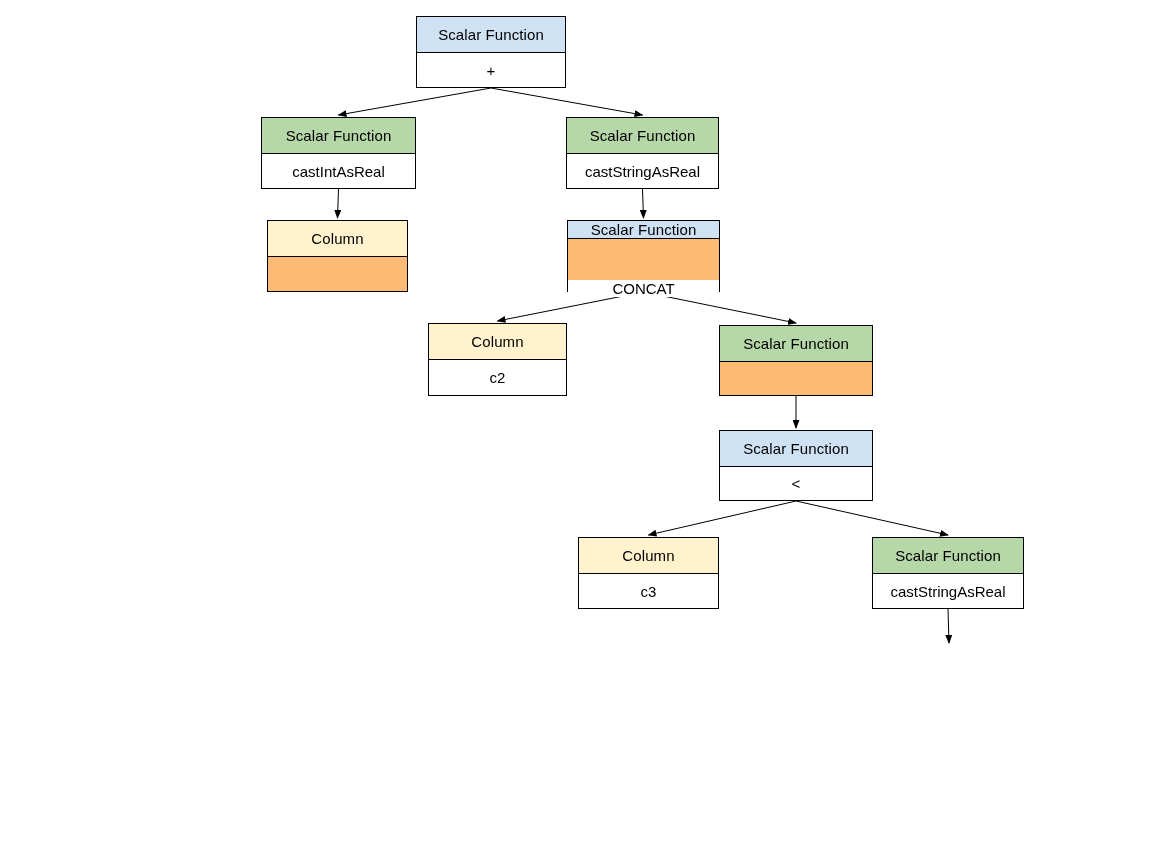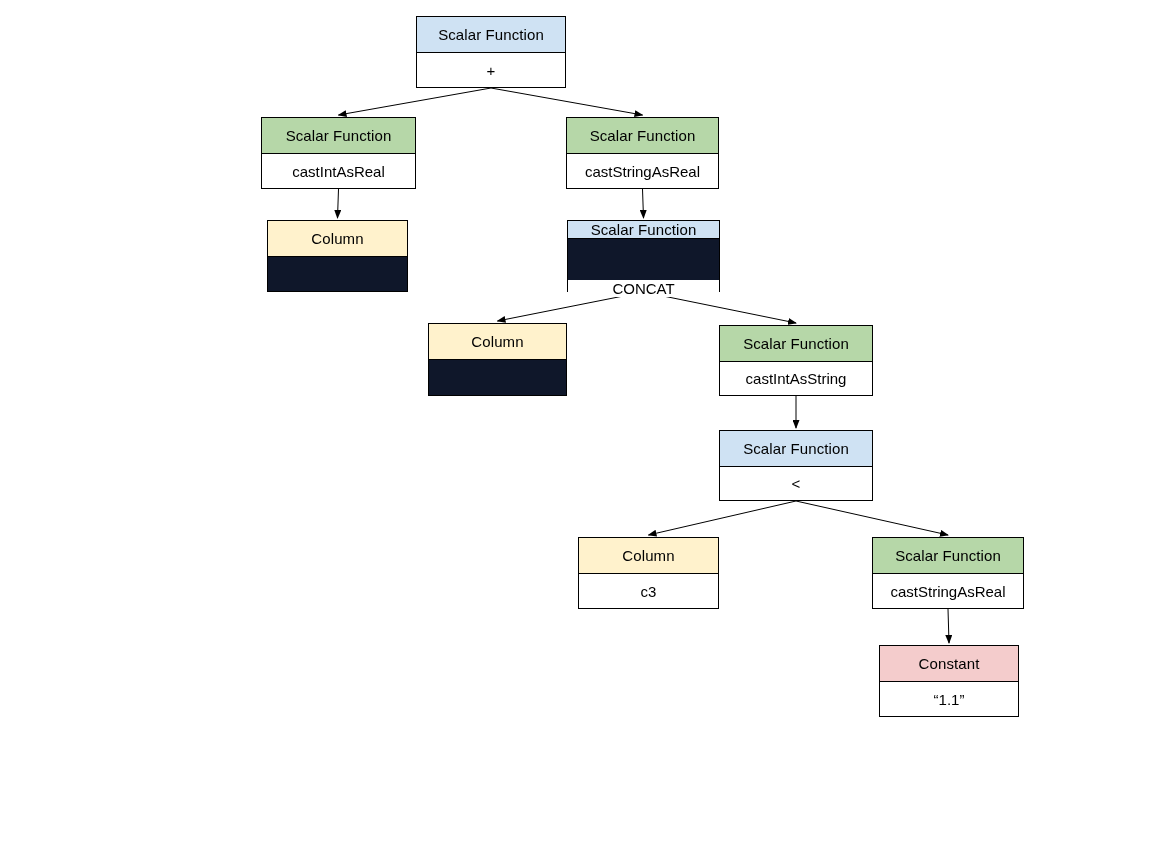--- a/index.html
+++ b/index.html
@@ -18,21 +18,21 @@
     width: 1152px; height: 864px;
     pointer-events: none;
   }
   #edges line {
     stroke: #000000;
     stroke-width: 1;
   }
   .node {
     position: absolute;
     border: 1px solid #000000;
-    background: #0f172a;
+    background: #fdba74;
     display: flex;
     flex-direction: column;
     color: #000000;
   }
   .node-header {
     height: 36px;
     border-bottom: 1px solid #000000;
     display: flex;
     align-items: center;
     justify-content: center;
@@ -84,34 +84,30 @@
     </div>
     <div class="node" style="left: 267px; top: 220px; width: 141px; height: 72px; border-color: rgb(0, 0, 0); color: rgb(0, 0, 0);">
       <div class="node-header" style="background: rgb(255, 242, 204); border-bottom-color: rgb(0, 0, 0);">Column</div>
     </div>
     <div class="node" style="left: 567px; top: 220px; width: 153px; height: 72px; border-color: rgb(0, 0, 0); color: rgb(0, 0, 0);">
       <div class="node-header" style="background: rgb(207, 226, 243); border-bottom-color: rgb(0, 0, 0);">Scalar Function</div>
       <div class="node-body" style="background: rgb(255, 255, 255); margin-top: 41px;">CONCAT</div>
     </div>
     <div class="node" style="left: 428px; top: 323px; width: 139px; height: 73px; border-color: rgb(0, 0, 0); color: rgb(0, 0, 0);">
       <div class="node-header" style="background: rgb(255, 242, 204); border-bottom-color: rgb(0, 0, 0);">Column</div>
+      <div class="node-body" style="background: rgb(255, 255, 255);">c2</div>
     </div>
     <div class="node" style="left: 719px; top: 325px; width: 154px; height: 71px; border-color: rgb(0, 0, 0); color: rgb(0, 0, 0);">
       <div class="node-header" style="background: rgb(182, 215, 168); border-bottom-color: rgb(0, 0, 0);">Scalar Function</div>
-      <div class="node-body" style="background: rgb(255, 255, 255);">castIntAsString</div>
     </div>
     <div class="node" style="left: 719px; top: 430px; width: 154px; height: 71px; border-color: rgb(0, 0, 0); color: rgb(0, 0, 0);">
       <div class="node-header" style="background: rgb(207, 226, 243); border-bottom-color: rgb(0, 0, 0);">Scalar Function</div>
       <div class="node-body" style="background: rgb(255, 255, 255);">&lt;</div>
     </div>
     <div class="node" style="left: 578px; top: 537px; width: 141px; height: 72px; border-color: rgb(0, 0, 0); color: rgb(0, 0, 0);">
       <div class="node-header" style="background: rgb(255, 242, 204); border-bottom-color: rgb(0, 0, 0);">Column</div>
       <div class="node-body" style="background: rgb(255, 255, 255); text-align: center;">c3</div>
     </div>
     <div class="node" style="left: 872px; top: 537px; width: 152px; height: 72px; border-color: rgb(0, 0, 0); color: rgb(0, 0, 0);">
       <div class="node-header" style="background: rgb(182, 215, 168); border-bottom-color: rgb(0, 0, 0);">Scalar Function</div>
       <div class="node-body" style="background: rgb(255, 255, 255);">castStringAsReal</div>
     </div>
-    <div class="node" style="left: 879px; top: 645px; width: 140px; height: 72px; border-color: rgb(0, 0, 0); color: rgb(0, 0, 0);">
-      <div class="node-header" style="background: rgb(244, 204, 204); border-bottom-color: rgb(0, 0, 0);">Constant</div>
-      <div class="node-body" style="background: rgb(255, 255, 255);">“1.1”</div>
-    </div>
   </div>
 
 </body></html>

